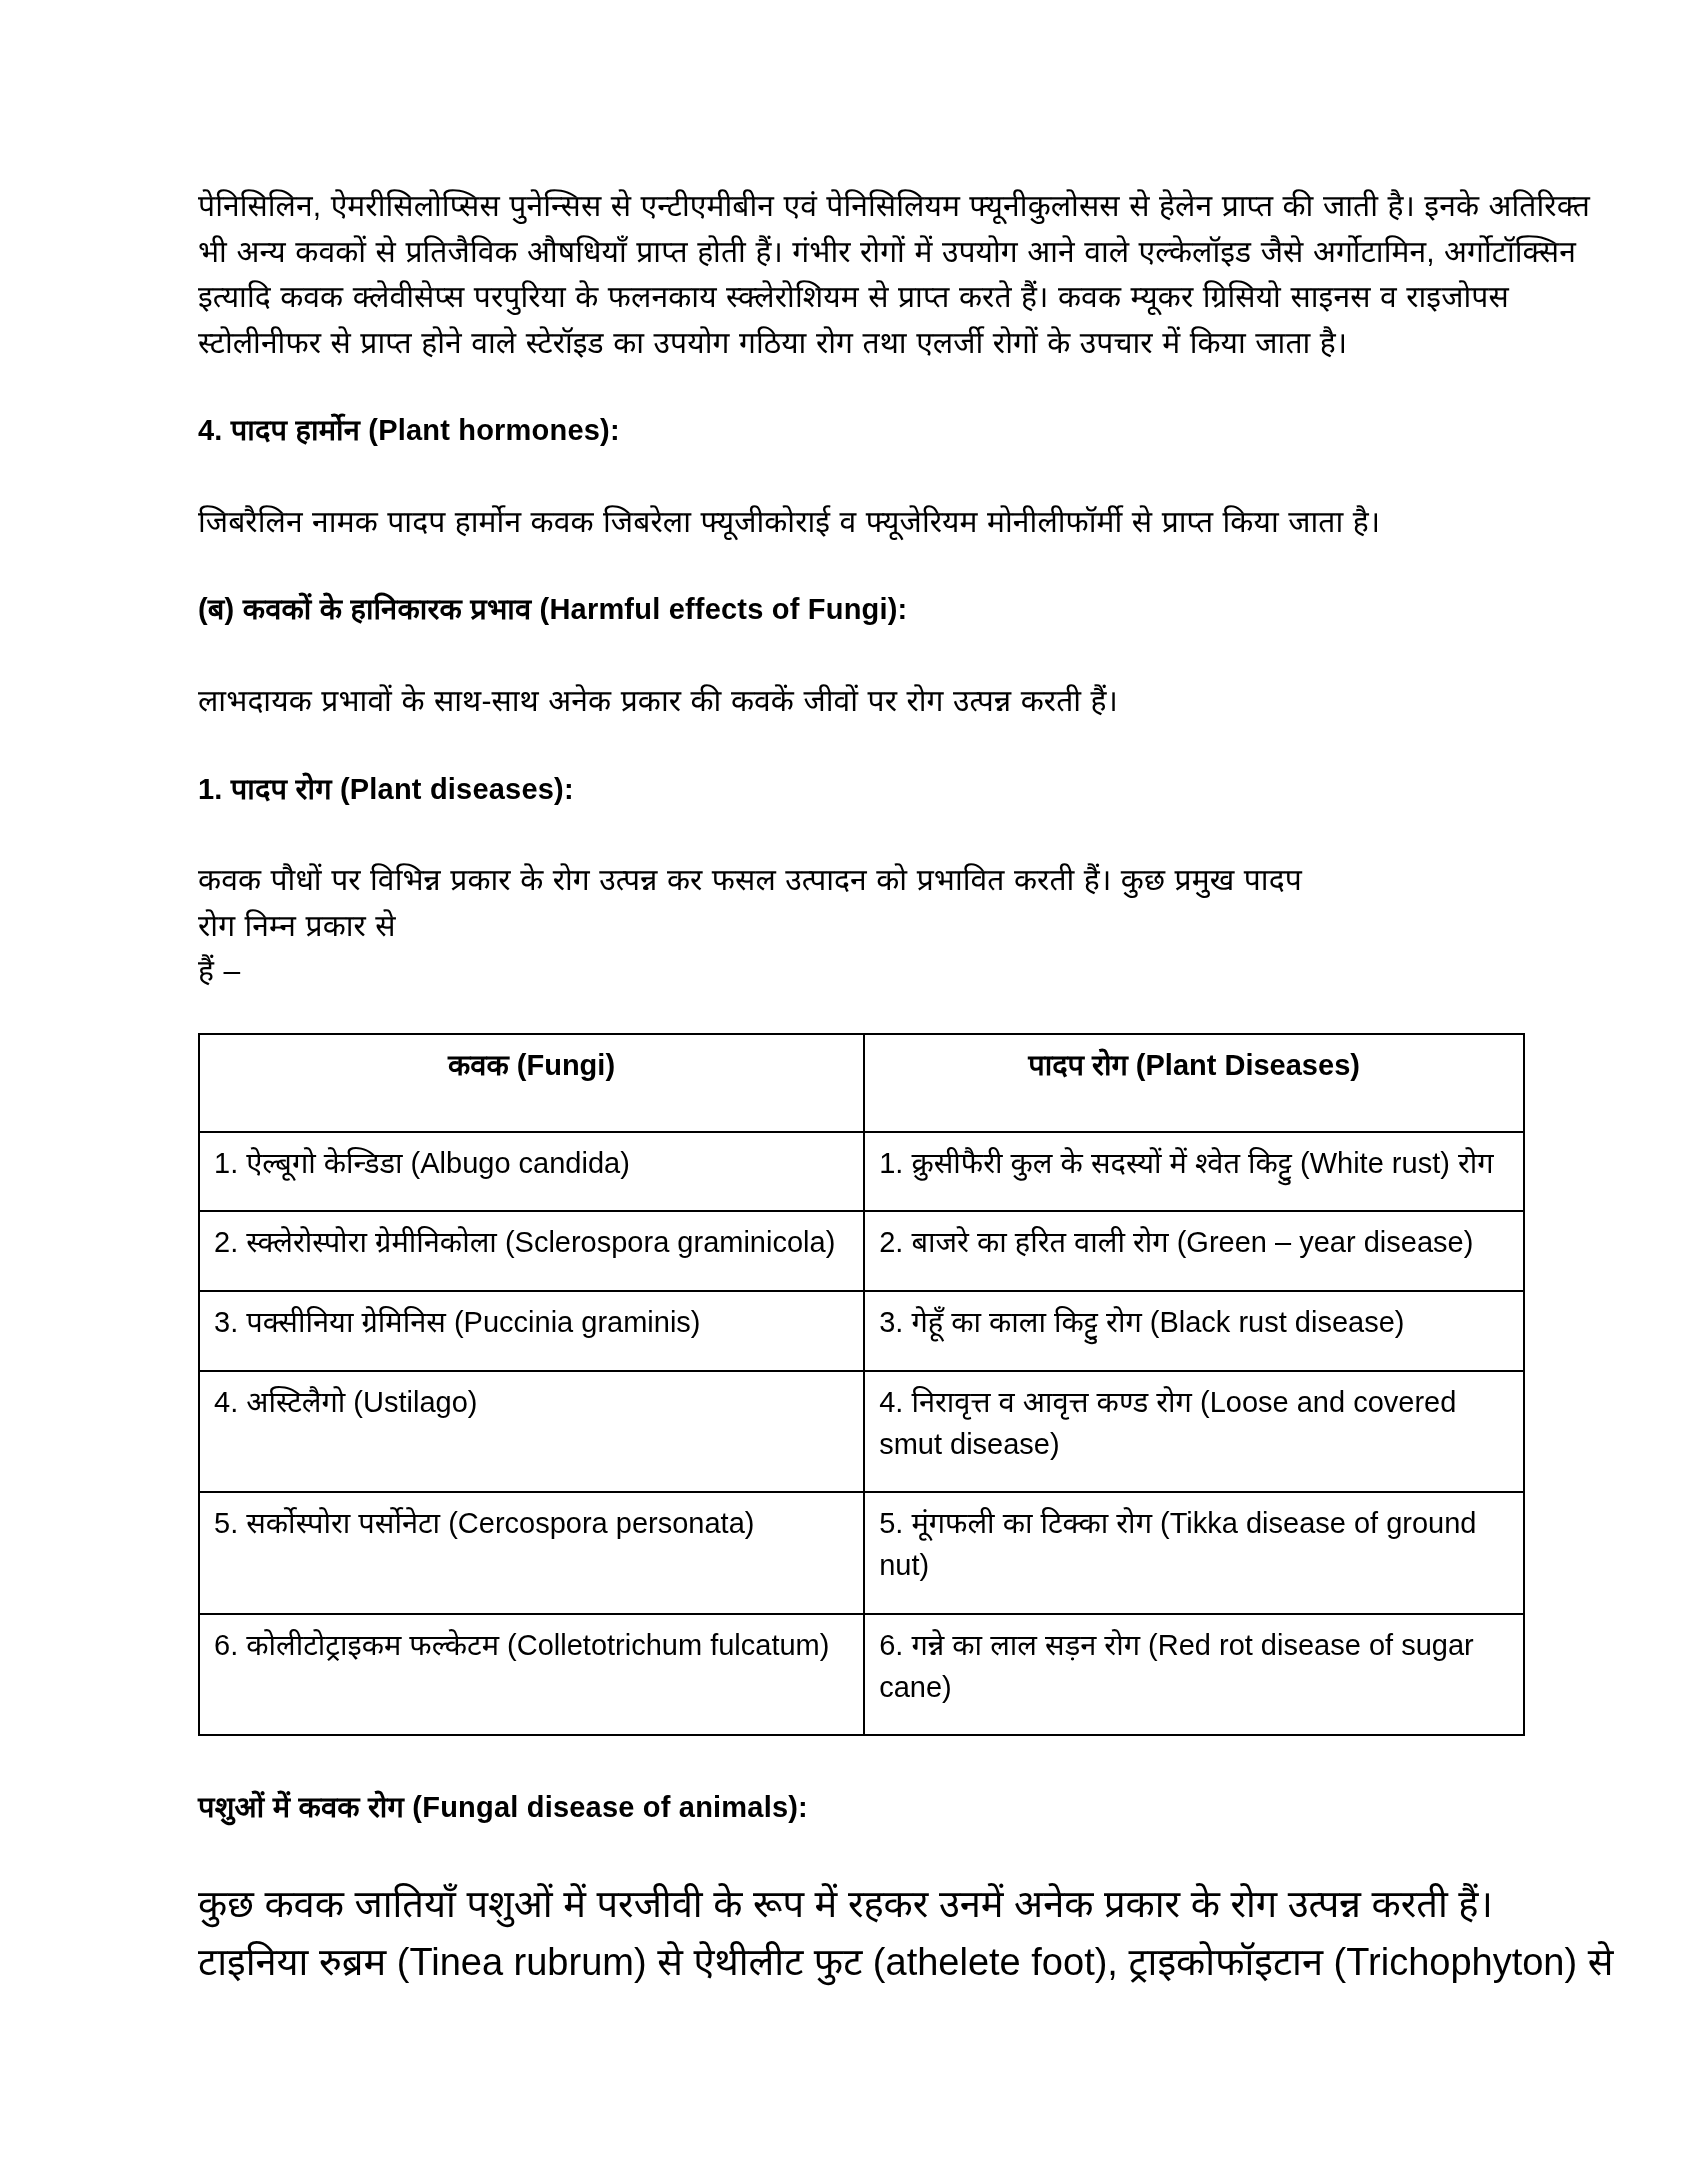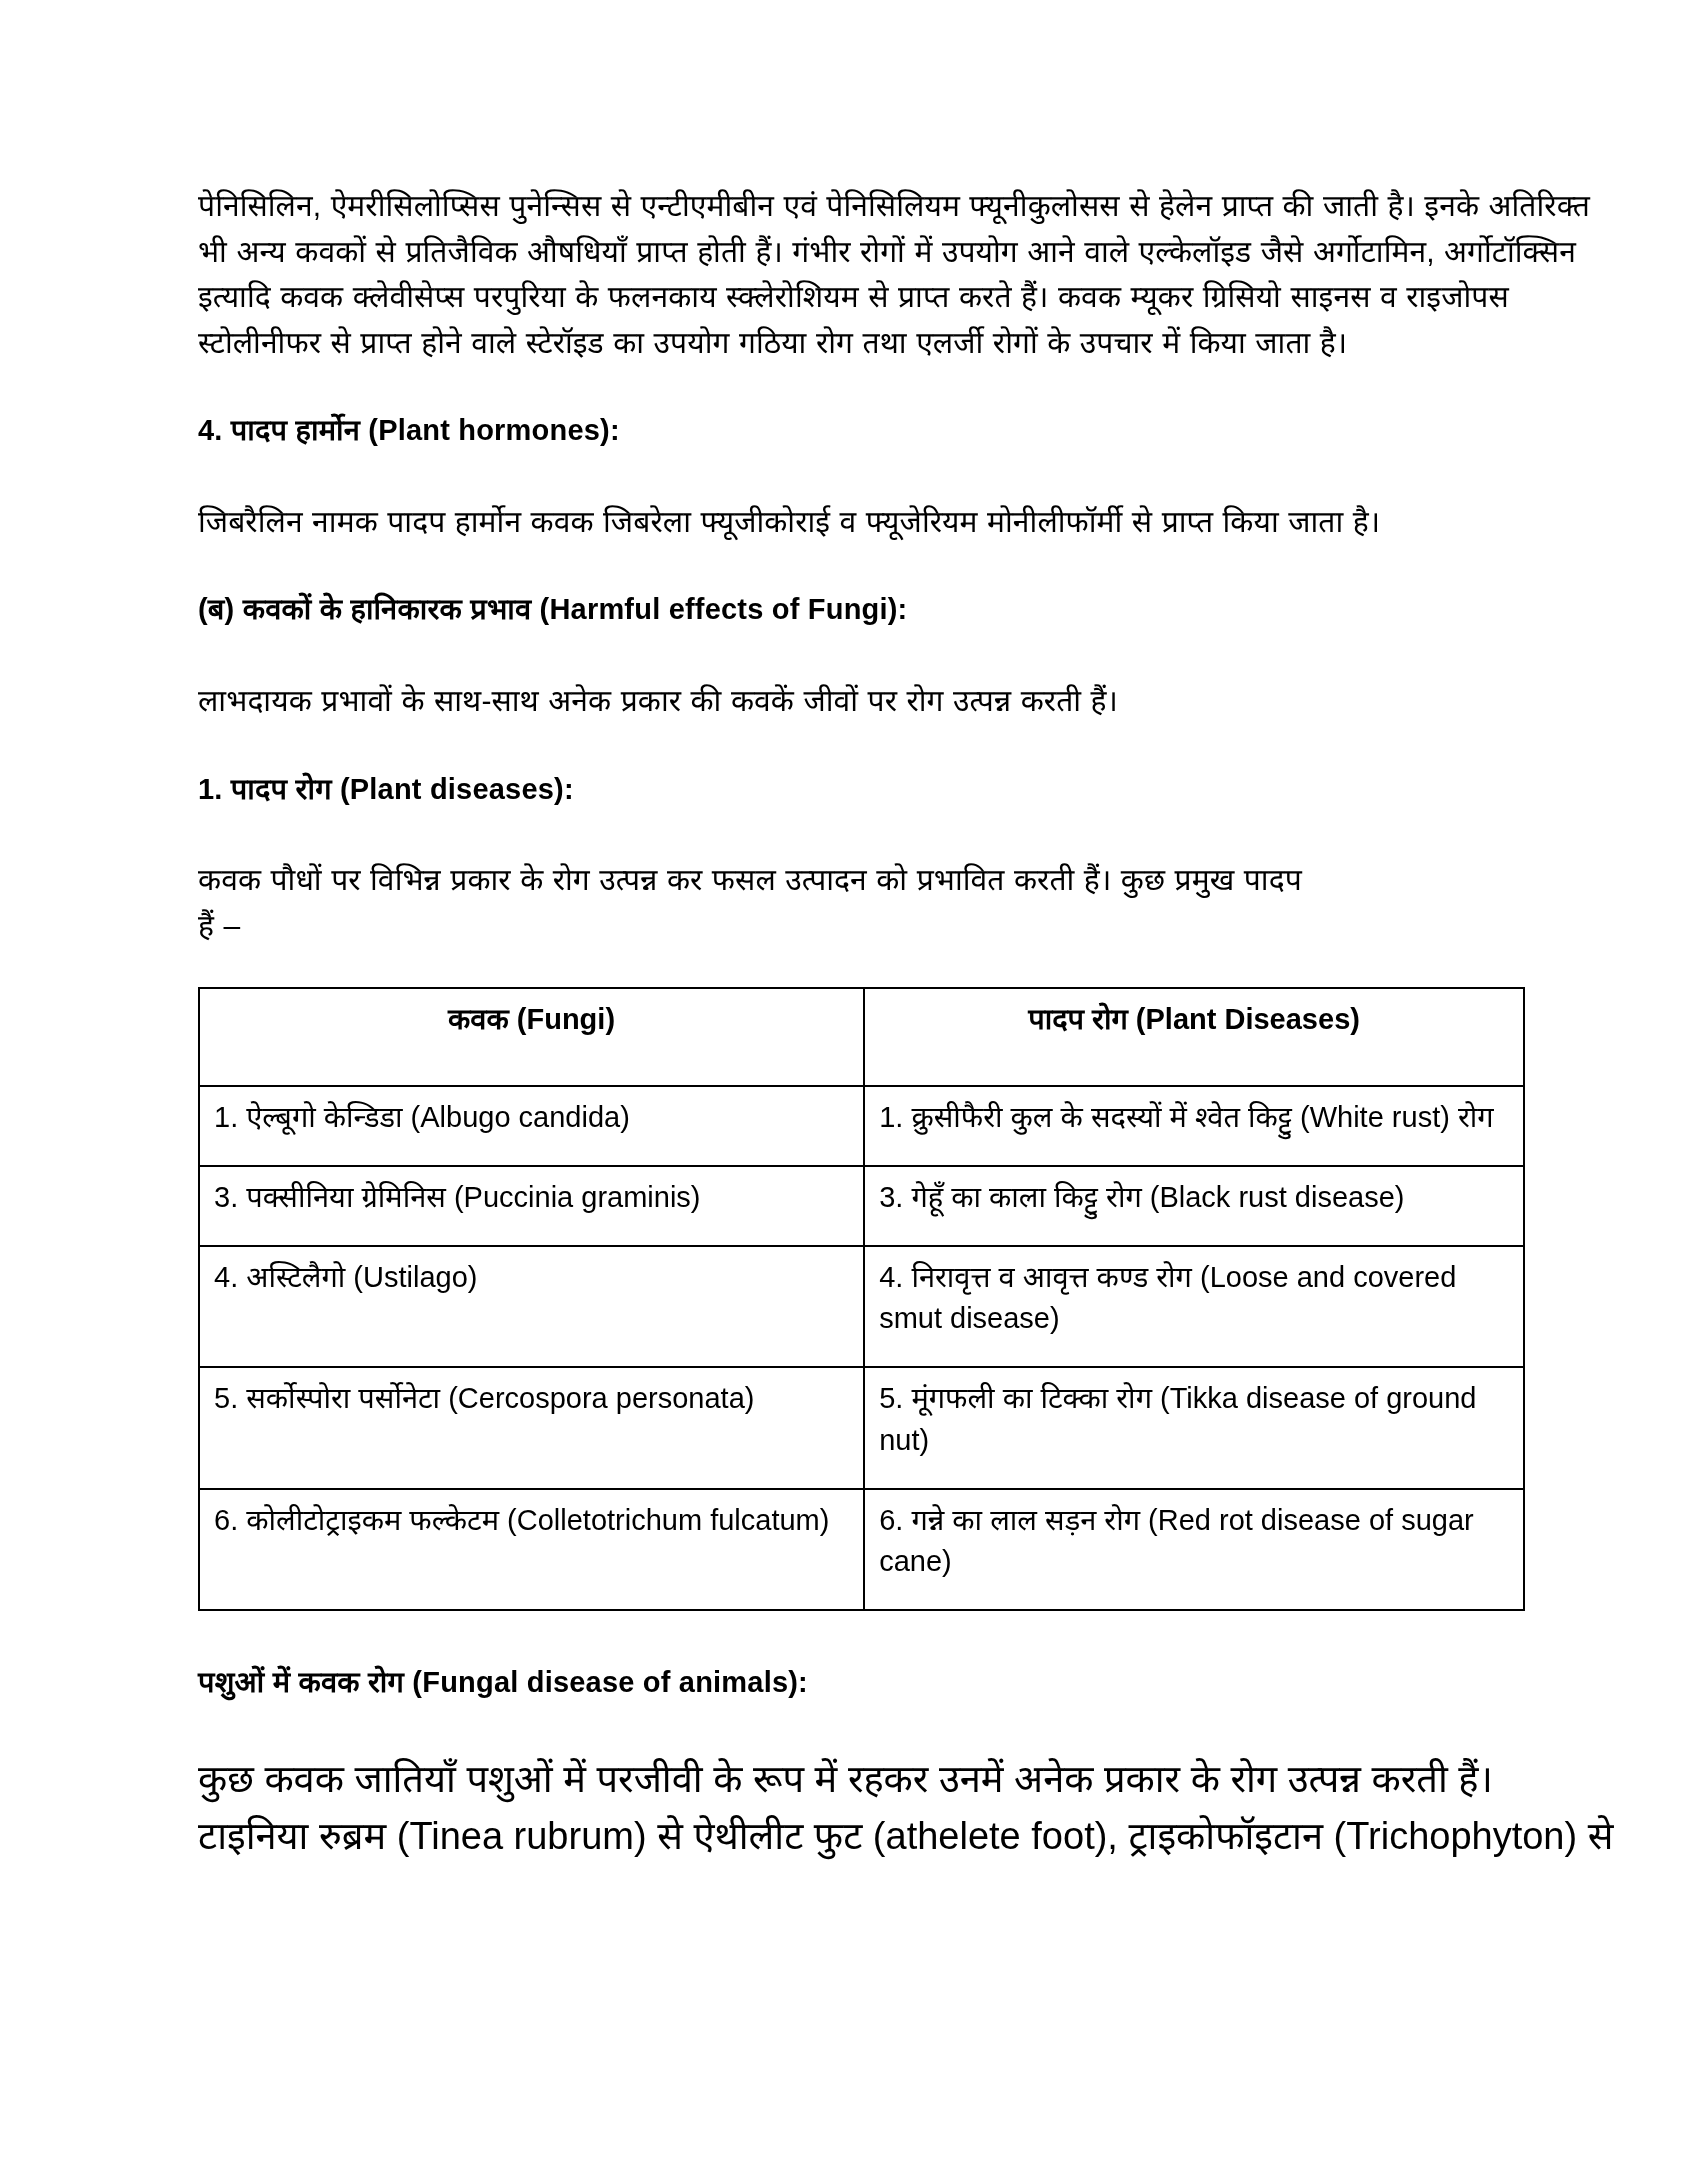--- a/index.html
+++ b/index.html
@@ -86,38 +86,43 @@
   <p class="para">जिबरैलिन नामक पादप हार्मोन कवक जिबरेला फ्यूजीकोराई व फ्यूजेरियम मोनीलीफॉर्मी से प्राप्त किया जाता है।</p>
 
   <h3 class="heading">(ब) कवकों के हानिकारक प्रभाव (Harmful effects of Fungi):</h3>
 
   <p class="para">लाभदायक प्रभावों के साथ-साथ अनेक प्रकार की कवकें जीवों पर रोग उत्पन्न करती हैं।</p>
 
   <h3 class="heading">1. पादप रोग (Plant diseases):</h3>
 
   <div class="intro-block">
     <p class="para">कवक पौधों पर विभिन्न प्रकार के रोग उत्पन्न कर फसल उत्पादन को प्रभावित करती हैं। कुछ प्रमुख पादप</p>
+    <p class="para">रोग निम्न प्रकार से</p>
     <p class="para">हैं –</p>
   </div>
 
   <table class="fungi-table">
     <colgroup>
       <col class="c1">
       <col class="c2">
     </colgroup>
     <thead>
       <tr>
         <th>कवक (Fungi)</th>
         <th>पादप रोग (Plant Diseases)</th>
       </tr>
     </thead>
     <tbody>
       <tr>
         <td>1. ऐल्बूगो केन्डिडा (Albugo candida)</td>
         <td>1. क्रुसीफैरी कुल के सदस्यों में श्वेत किट्टु (White rust) रोग</td>
+      </tr>
+      <tr>
+        <td>2. स्क्लेरोस्पोरा ग्रेमीनिकोला (Sclerospora graminicola)</td>
+        <td>2. बाजरे का हरित वाली रोग (Green – year disease)</td>
       </tr>
       <tr>
         <td>3. पक्सीनिया ग्रेमिनिस (Puccinia graminis)</td>
         <td>3. गेहूँ का काला किट्टु रोग (Black rust disease)</td>
       </tr>
       <tr>
         <td>4. अस्टिलैगो (Ustilago)</td>
         <td>4. निरावृत्त व आवृत्त कण्ड रोग (Loose and covered smut disease)</td>
       </tr>
       <tr>

